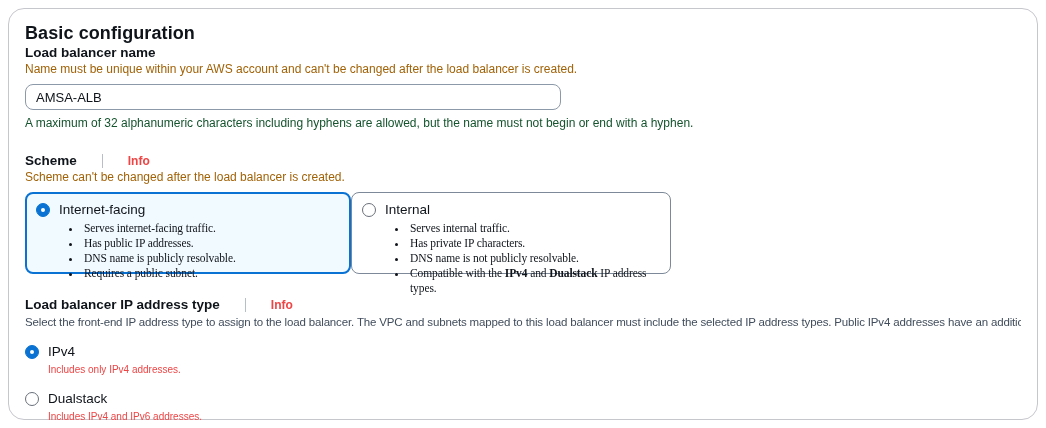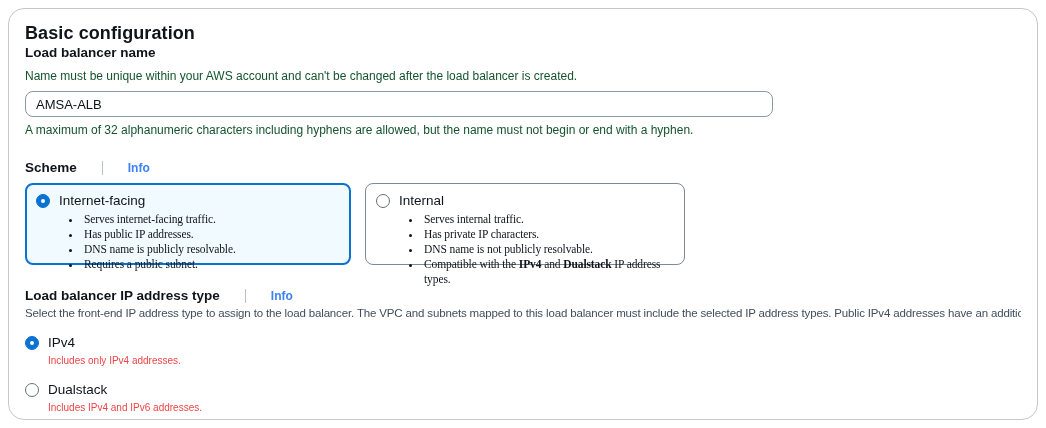--- a/index.html
+++ b/index.html
@@ -24,59 +24,59 @@
     font-weight: 700;
     letter-spacing: 0.1px;
   }
   .field-label {
     font-size: 13.5px;
     font-weight: 700;
     line-height: 17px;
   }
   .field-desc {
     font-size: 12px;
-    color: #14532d;
-    line-height: 15px;
-    margin-top: 8px;
+    color: #a16207;
+    line-height: 15px;
+    margin-top: 1px;
   }
   .label-row { display: flex; align-items: center; gap: 17px; }
   .info-divider {
     display: inline-block;
     width: 0; height: 14px;
     border-left: 1px solid #b6bec9;
     margin: 0 8px;
   }
   .info-link {
     font-size: 12px;
     font-weight: 700;
-    color: #3b82f6;
+    color: #ef4444;
     text-decoration: none;
     cursor: pointer;
     text-align: center;
   }
   .name-input {
     display: block;
-    width: 748px; height: 26px;
+    width: 536px; height: 26px;
     margin-top: 7px;
     border: 1px solid #8c99a8;
     border-radius: 8px;
     padding: 0 10px;
     font-size: 13px;
     font-family: "Liberation Sans", sans-serif;
     color: #0f141a;
     background: #ffffff;
     outline: none;
   }
   .constraint {
     font-size: 12px;
     color: #14532d;
     margin-top: 6px;
   }
   .section { margin-top: 22px; }
-  .tiles { display: flex; gap: 14px; margin-top: 7px; }
+  .tiles { display: flex; margin-top: 7px; }
   .tile {
     width: 326px; height: 82px;
     border: 1px solid #7d8998;
     border-radius: 8px;
     background: #ffffff;
     padding: 8px 4px 6px 10px;
     cursor: pointer;
   }
   .tile.selected {
     border: 2px solid #0972d3;
@@ -150,20 +150,21 @@
     <input class="name-input" type="text" value="AMSA-ALB" style="">
     <div class="constraint">A maximum of 32 alphanumeric characters including hyphens are allowed, but the name must not begin or end with a hyphen.</div>
   </div>
 
   <div class="section">
     <div class="label-row">
       <span class="field-label">Scheme</span>
       <span class="info-divider"></span>
       <a class="info-link">Info</a>
     </div>
+    <div class="field-desc">Scheme can't be changed after the load balancer is created.</div>
 
     <div class="tiles">
 
       <div class="tile selected">
         <div class="tile-head">
           <span class="radio checked"></span>
           <span class="tile-label">Internet-facing</span>
         </div>
         <ul class="tile-bullets">
           <li>Serves internet-facing traffic.</li>

